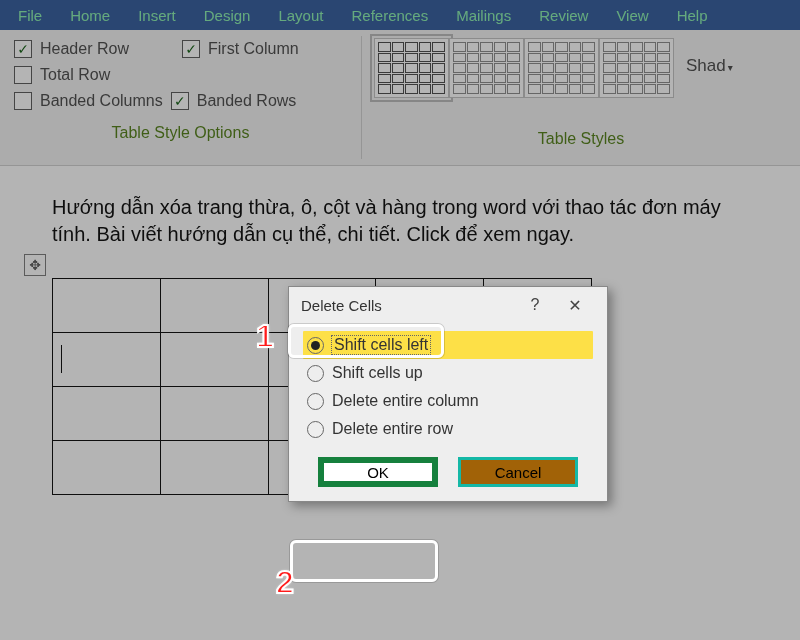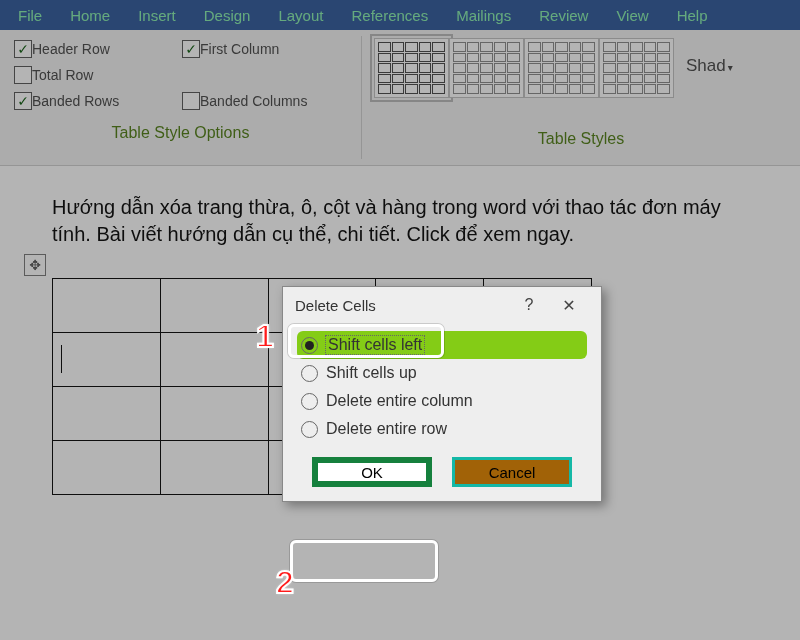--- a/index.html
+++ b/index.html
@@ -2,21 +2,21 @@
 <html><head>
 <meta charset="utf-8">
 <style>
 *{box-sizing:border-box;margin:0;padding:0;font-family:"Segoe UI",Arial,sans-serif}
 body{width:800px;height:640px;overflow:hidden;position:relative;background:#fff}
 .ribbon-tabs{background:#2b579a;height:30px;display:flex;align-items:center;padding:0 4px;color:#86efac;font-size:15px}
 .ribbon-tabs span{padding:5px 14px;cursor:pointer}
 .ribbon{background:#f3f3f3;height:136px;border-bottom:1px solid #d0d0d0;display:flex}
 .grp-opts{width:361px;padding:10px 14px 0 14px}
 .chk-row{display:flex;gap:8px;margin-bottom:8px}
-.chk{display:flex;align-items:center;gap:0;font-size:14px;color:#444}
+.chk{display:flex;align-items:center;gap:8px;font-size:16px;color:#444}
 .chk .box{width:18px;height:18px;border:1px solid #555;display:flex;align-items:center;justify-content:center;background:#fff}
 .chk .box.on::after{content:"✓";font-size:14px;color:#0a5a0a}
 .grp-label{text-align:center;font-size:16px;color:#4d7c0f;margin-top:14px}
 .sep{width:1px;background:#d0d0d0;margin:6px 0}
 .grp-styles{flex:1;padding:8px 12px 0 12px}
 .styles-row{display:flex;gap:0;align-items:flex-start}
 .style-thumb{width:75px;height:60px;border:1px solid #c0c0c0;background:#fff;position:relative}
 .style-thumb.sel{outline:2px solid #b8b8b8;outline-offset:2px}
 .style-thumb .g{position:absolute;inset:3px;display:grid;grid-template-columns:repeat(5,1fr);grid-template-rows:repeat(5,1fr);gap:1px}
 .style-thumb .g div{background:#fff;border:1px solid #888}
@@ -26,29 +26,29 @@
 .doc{padding:28px 52px 0 52px;height:calc(640px - 166px);background:#fff}
 .doc p{font-size:20px;line-height:1.35;color:#000}
 .table-wrap{position:relative;margin-top:30px}
 .move-handle{position:absolute;left:-28px;top:-24px;width:22px;height:22px;border:1px solid #777;background:#fff;display:flex;align-items:center;justify-content:center;font-size:14px;color:#555}
 table.doc-tbl{border-collapse:collapse;width:540px}
 table.doc-tbl td{border:1px solid #000;height:54px;width:108px}
 td.cursor-cell{position:relative}
 td.cursor-cell::after{content:"";position:absolute;left:8px;top:12px;width:1px;height:28px;background:#000}
 .dim{position:absolute;inset:0;background:rgba(40,40,40,0.35);pointer-events:none}
 
-.dialog{position:absolute;left:282px;top:286px;width:320px;background:#eee;border:1px solid #888;box-shadow:4px 4px 10px rgba(0,0,0,0.35);z-index:10}
+.dialog{position:absolute;left:288px;top:286px;width:320px;background:#eee;border:1px solid #888;box-shadow:4px 4px 10px rgba(0,0,0,0.35);z-index:10}
 .dlg-title{display:flex;align-items:center;height:36px;padding:0 12px;font-size:15px;color:#333}
 .dlg-title .sp{flex:1}
 .dlg-title .btn{width:40px;text-align:center;font-size:16px;color:#444;cursor:pointer}
 .dlg-body{padding:8px 14px 14px 14px}
 .radio{display:flex;align-items:center;gap:8px;padding:5px 4px;font-size:16px;color:#333}
 .radio .r{width:17px;height:17px;border:1px solid #666;border-radius:50%;display:flex;align-items:center;justify-content:center}
 .radio .r.on::after{content:"";width:9px;height:9px;background:#222;border-radius:50%}
-.radio.hl{background:#84cc16;border-radius:6px}
+.radio.hl{background:#fde047;border-radius:1px}
 .radio.hl .txt{outline:1px dotted #666;padding:0 2px}
 .dlg-btns{display:flex;gap:20px;justify-content:center;margin-top:14px}
 .dlg-btns button{width:120px;height:30px;font-size:15px;border:3px solid #14b8a6;background:#a16207;cursor:pointer}
 .dlg-btns button.primary{border:6px solid #15803d;background:#fff}
 
 .callout{position:absolute;z-index:20;font-size:32px;font-weight:800;color:#ff1a1a;-webkit-text-stroke:2px #fff;text-shadow:0 0 3px #fff}
 .c1{left:256px;top:318px}
 .c2{left:276px;top:564px}
 .hl-box{position:absolute;border:3px solid #fff;border-radius:6px;box-shadow:0 0 0 1px rgba(0,0,0,0.15);z-index:15;pointer-events:none}
 .hb1{left:288px;top:324px;width:156px;height:34px}
@@ -82,27 +82,27 @@
           <span>First Column</span>
         </div>
     </div>
     <div class="chk-row">
       <div class="chk" style="width:160px">
           <span class="box"></span>
           <span>Total Row</span>
         </div>
     </div>
     <div class="chk-row">
+      <div class="chk">
+          <span class="box"></span>
+          <span>Banded Columns</span>
+        </div>
       <div class="chk" style="width:160px">
           <span class="box on"></span>
           <span>Banded Rows</span>
-        </div>
-      <div class="chk">
-          <span class="box"></span>
-          <span>Banded Columns</span>
         </div>
     </div>
     <div class="grp-label">Table Style Options</div>
   </div>
   <div class="sep"></div>
   <div class="grp-styles">
     <div class="styles-row">
       <div class="style-thumb sel">
           <div class="g">
             <div></div>

